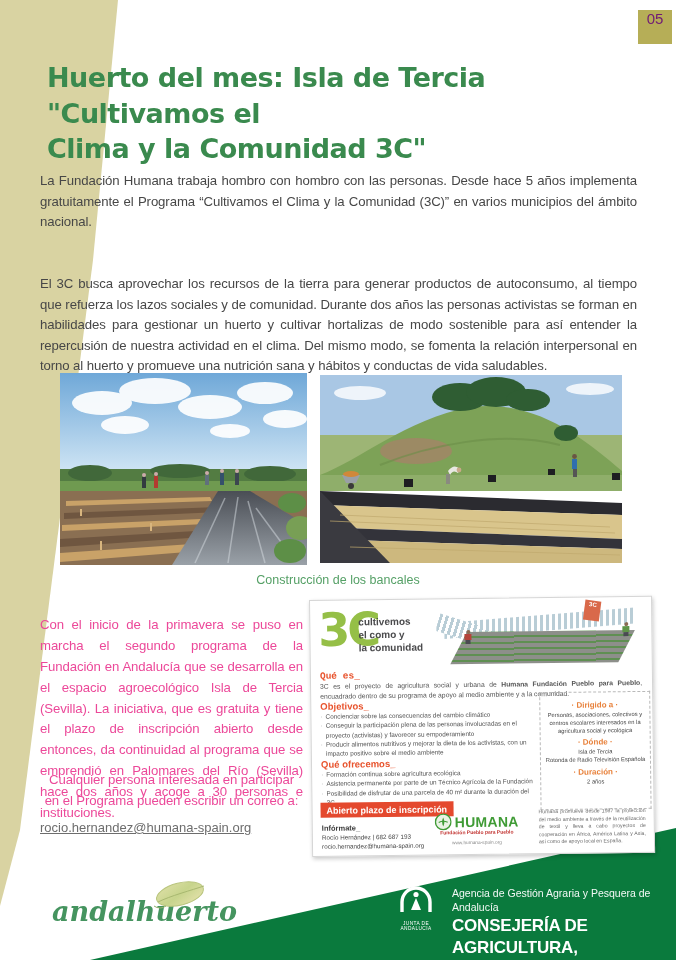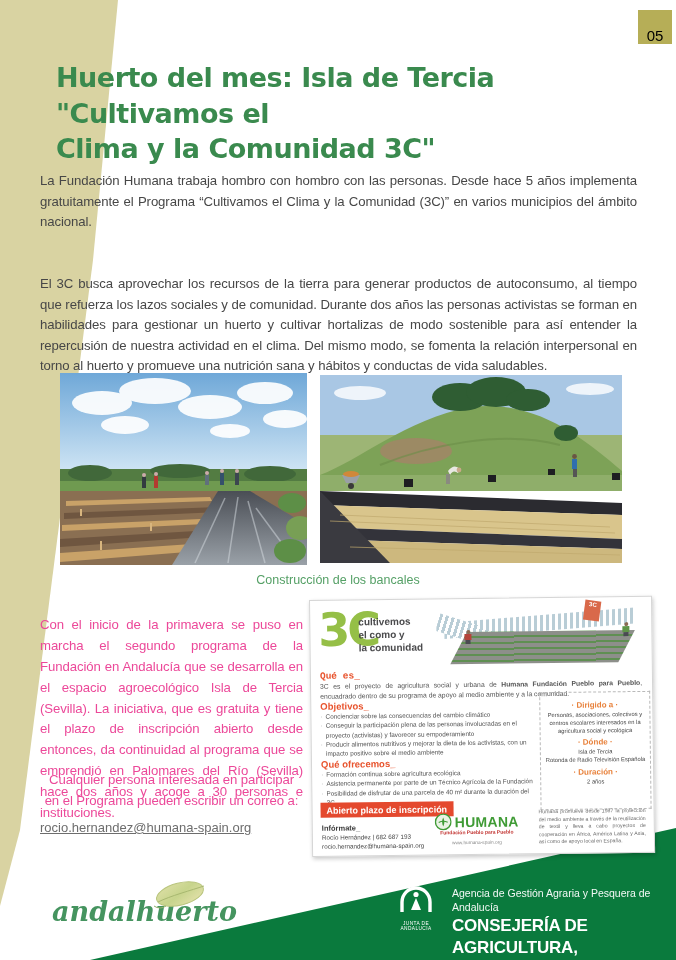--- a/index.html
+++ b/index.html
@@ -6,23 +6,23 @@
   .page{position:relative;width:676px;height:960px;background:#fff;overflow:hidden;
         font-family:"Liberation Sans",sans-serif;color:#454545;}
 
   
   .beige-strip{position:absolute;left:0;top:0;width:130px;height:910px;background:#d9d3a2;
     clip-path:polygon(0 0,118px 0,93px 260px,20px 830px,0 906px);}
   .footer-wedge{position:absolute;left:0;top:0;width:676px;height:960px;background:#0a7a3d;
     clip-path:polygon(90px 960px,676px 828px,676px 960px);}
 
   .page-badge{position:absolute;left:638px;top:10px;width:34px;height:34px;background:#b6ae57;
-    color:#000000;font-size:15px;display:flex;align-items:flex-end;justify-content:center;}
-
-  .title{position:absolute;left:56px;top:60px;width:606px;color:#3a8a4e;font-size:27px;
+    color:#701a75;font-size:15px;display:flex;align-items:flex-start;justify-content:center;}
+
+  .title{position:absolute;left:47px;top:60px;width:606px;color:#3a8a4e;font-size:27px;
     font-weight:bold;line-height:1.32;font-family:"DejaVu Sans",sans-serif;letter-spacing:-0.5px;}
 
   .para{position:absolute;left:40px;width:597px;font-size:13.2px;line-height:1.55;
     text-align:justify;color:#474747;letter-spacing:-0.1px;}
   .p1{top:158px}.p2{top:210px}.p3{top:261px}
 
   
   .photoL{position:absolute;left:60px;top:373px;width:247px;height:192px;}
   .photoR{position:absolute;left:320px;top:375px;width:302px;height:188px;}
   .caption{position:absolute;left:0;top:573px;width:676px;text-align:center;

